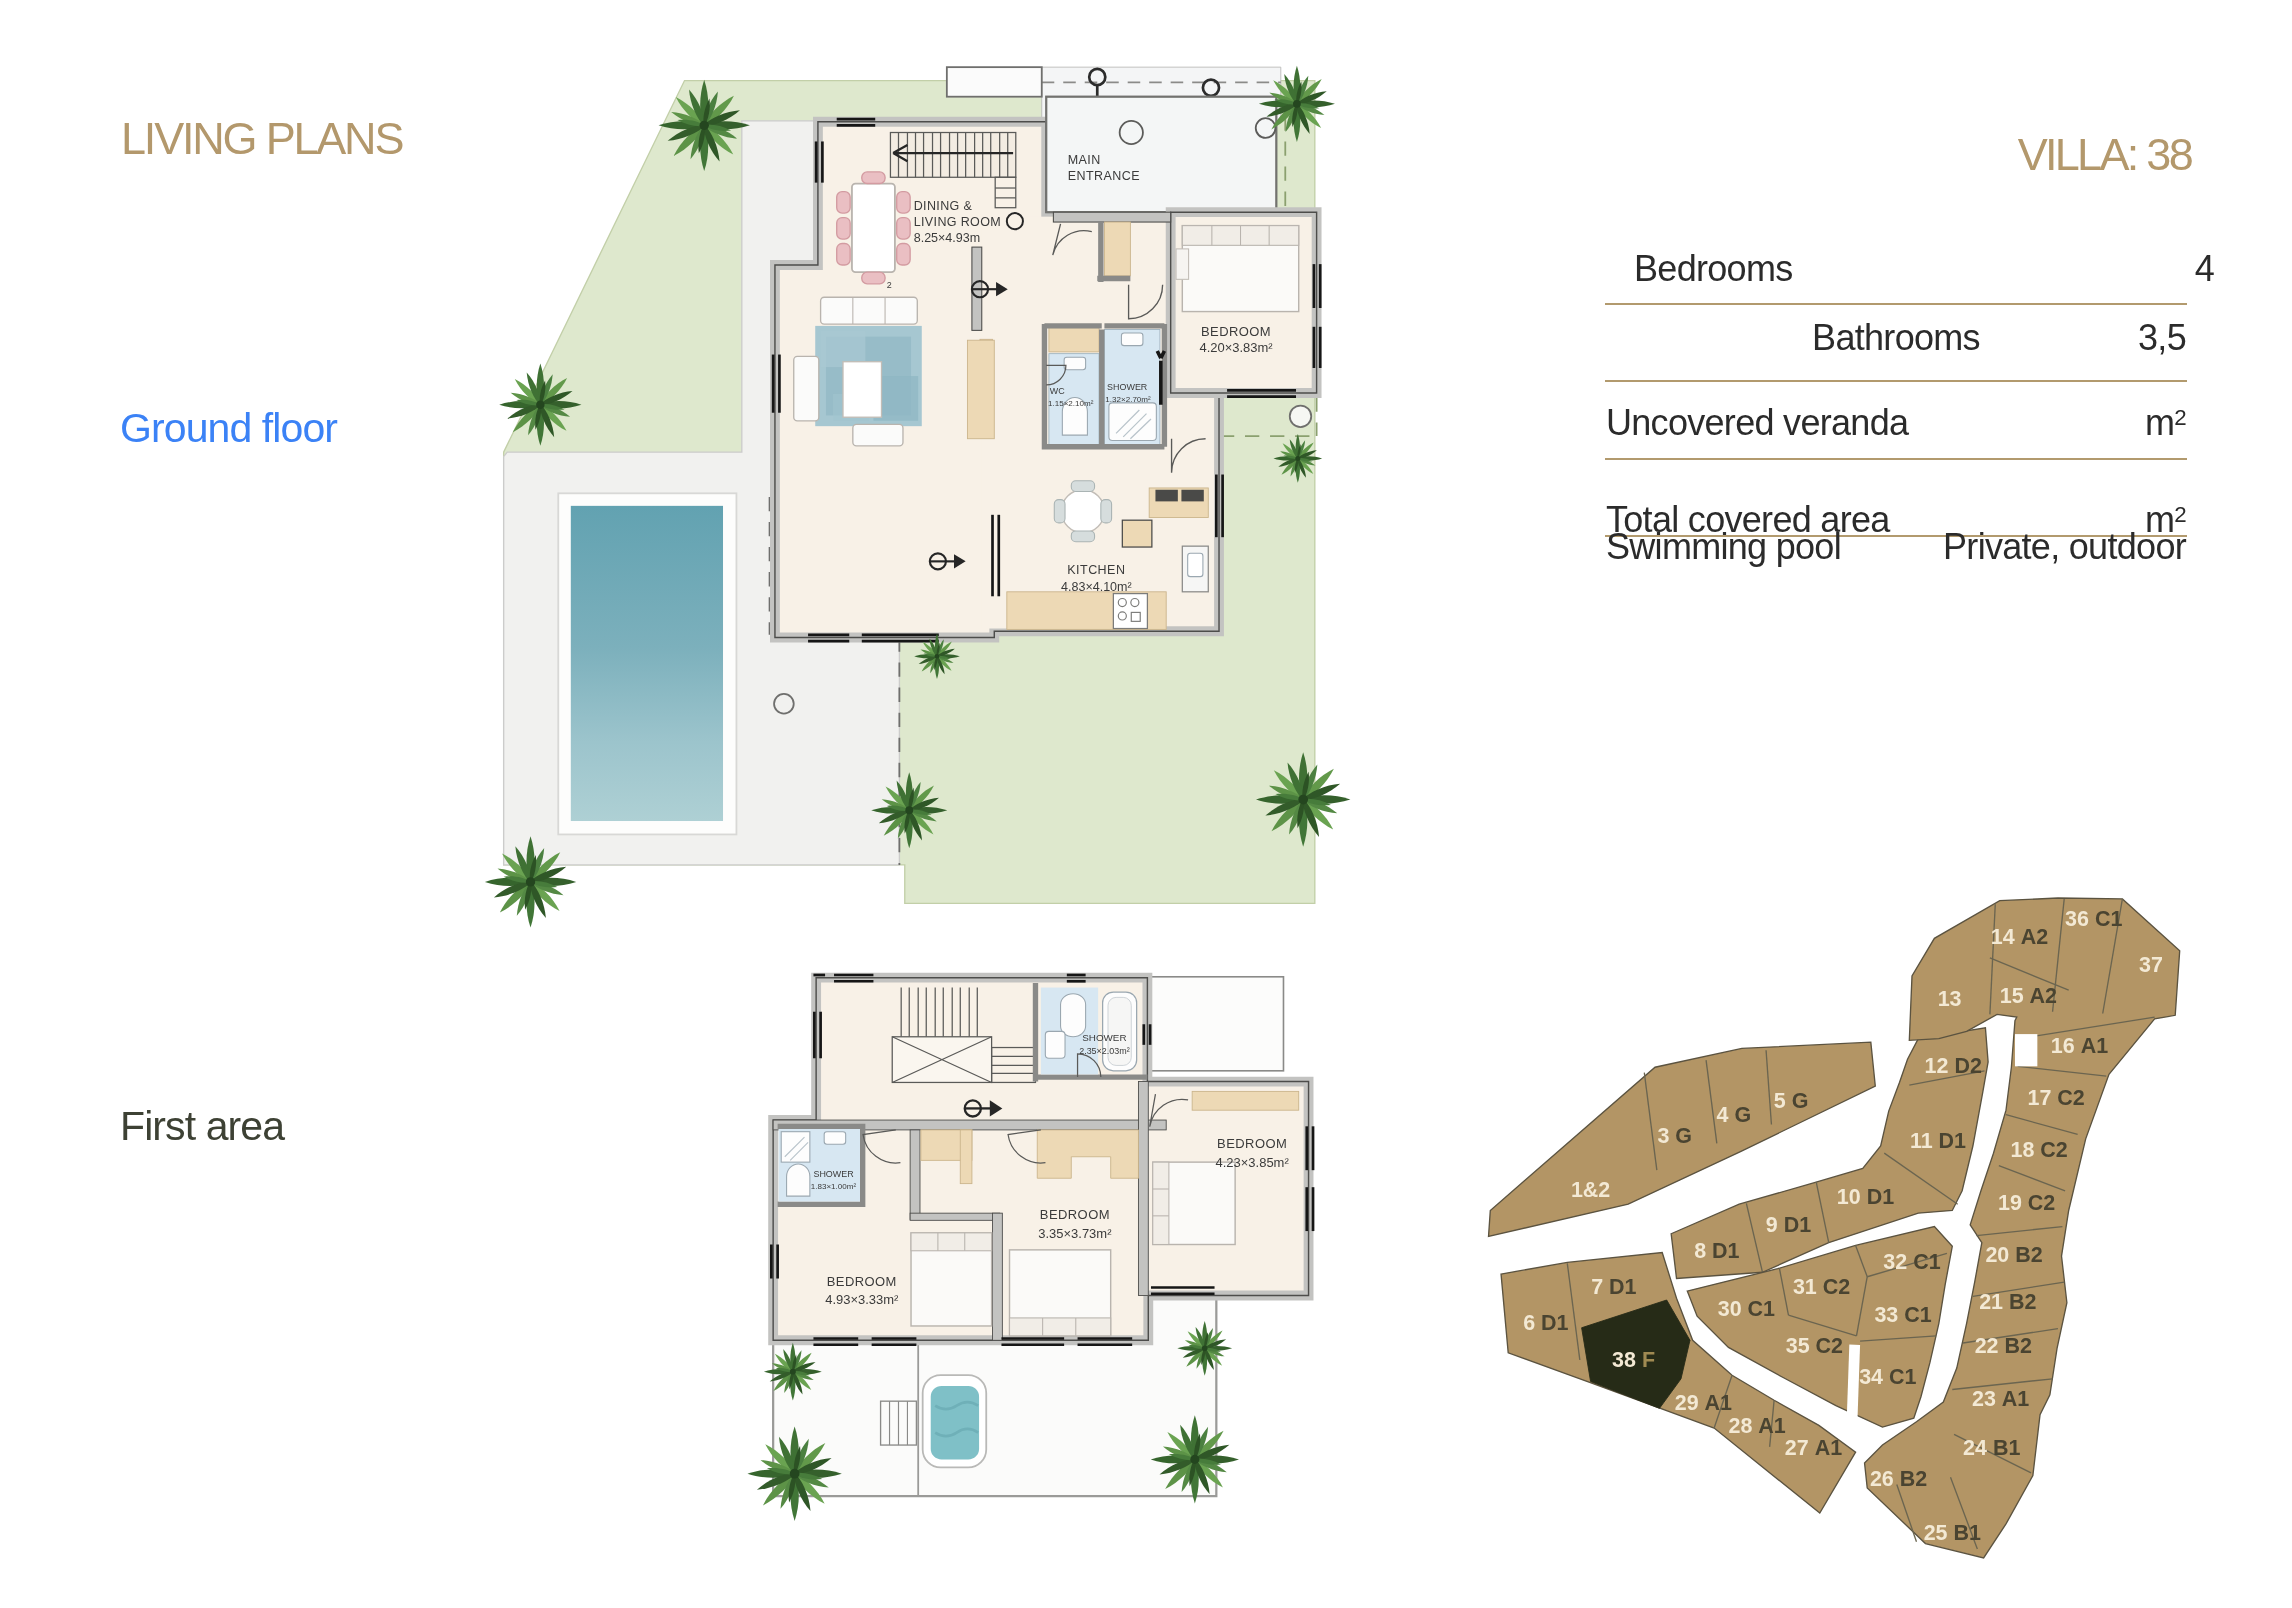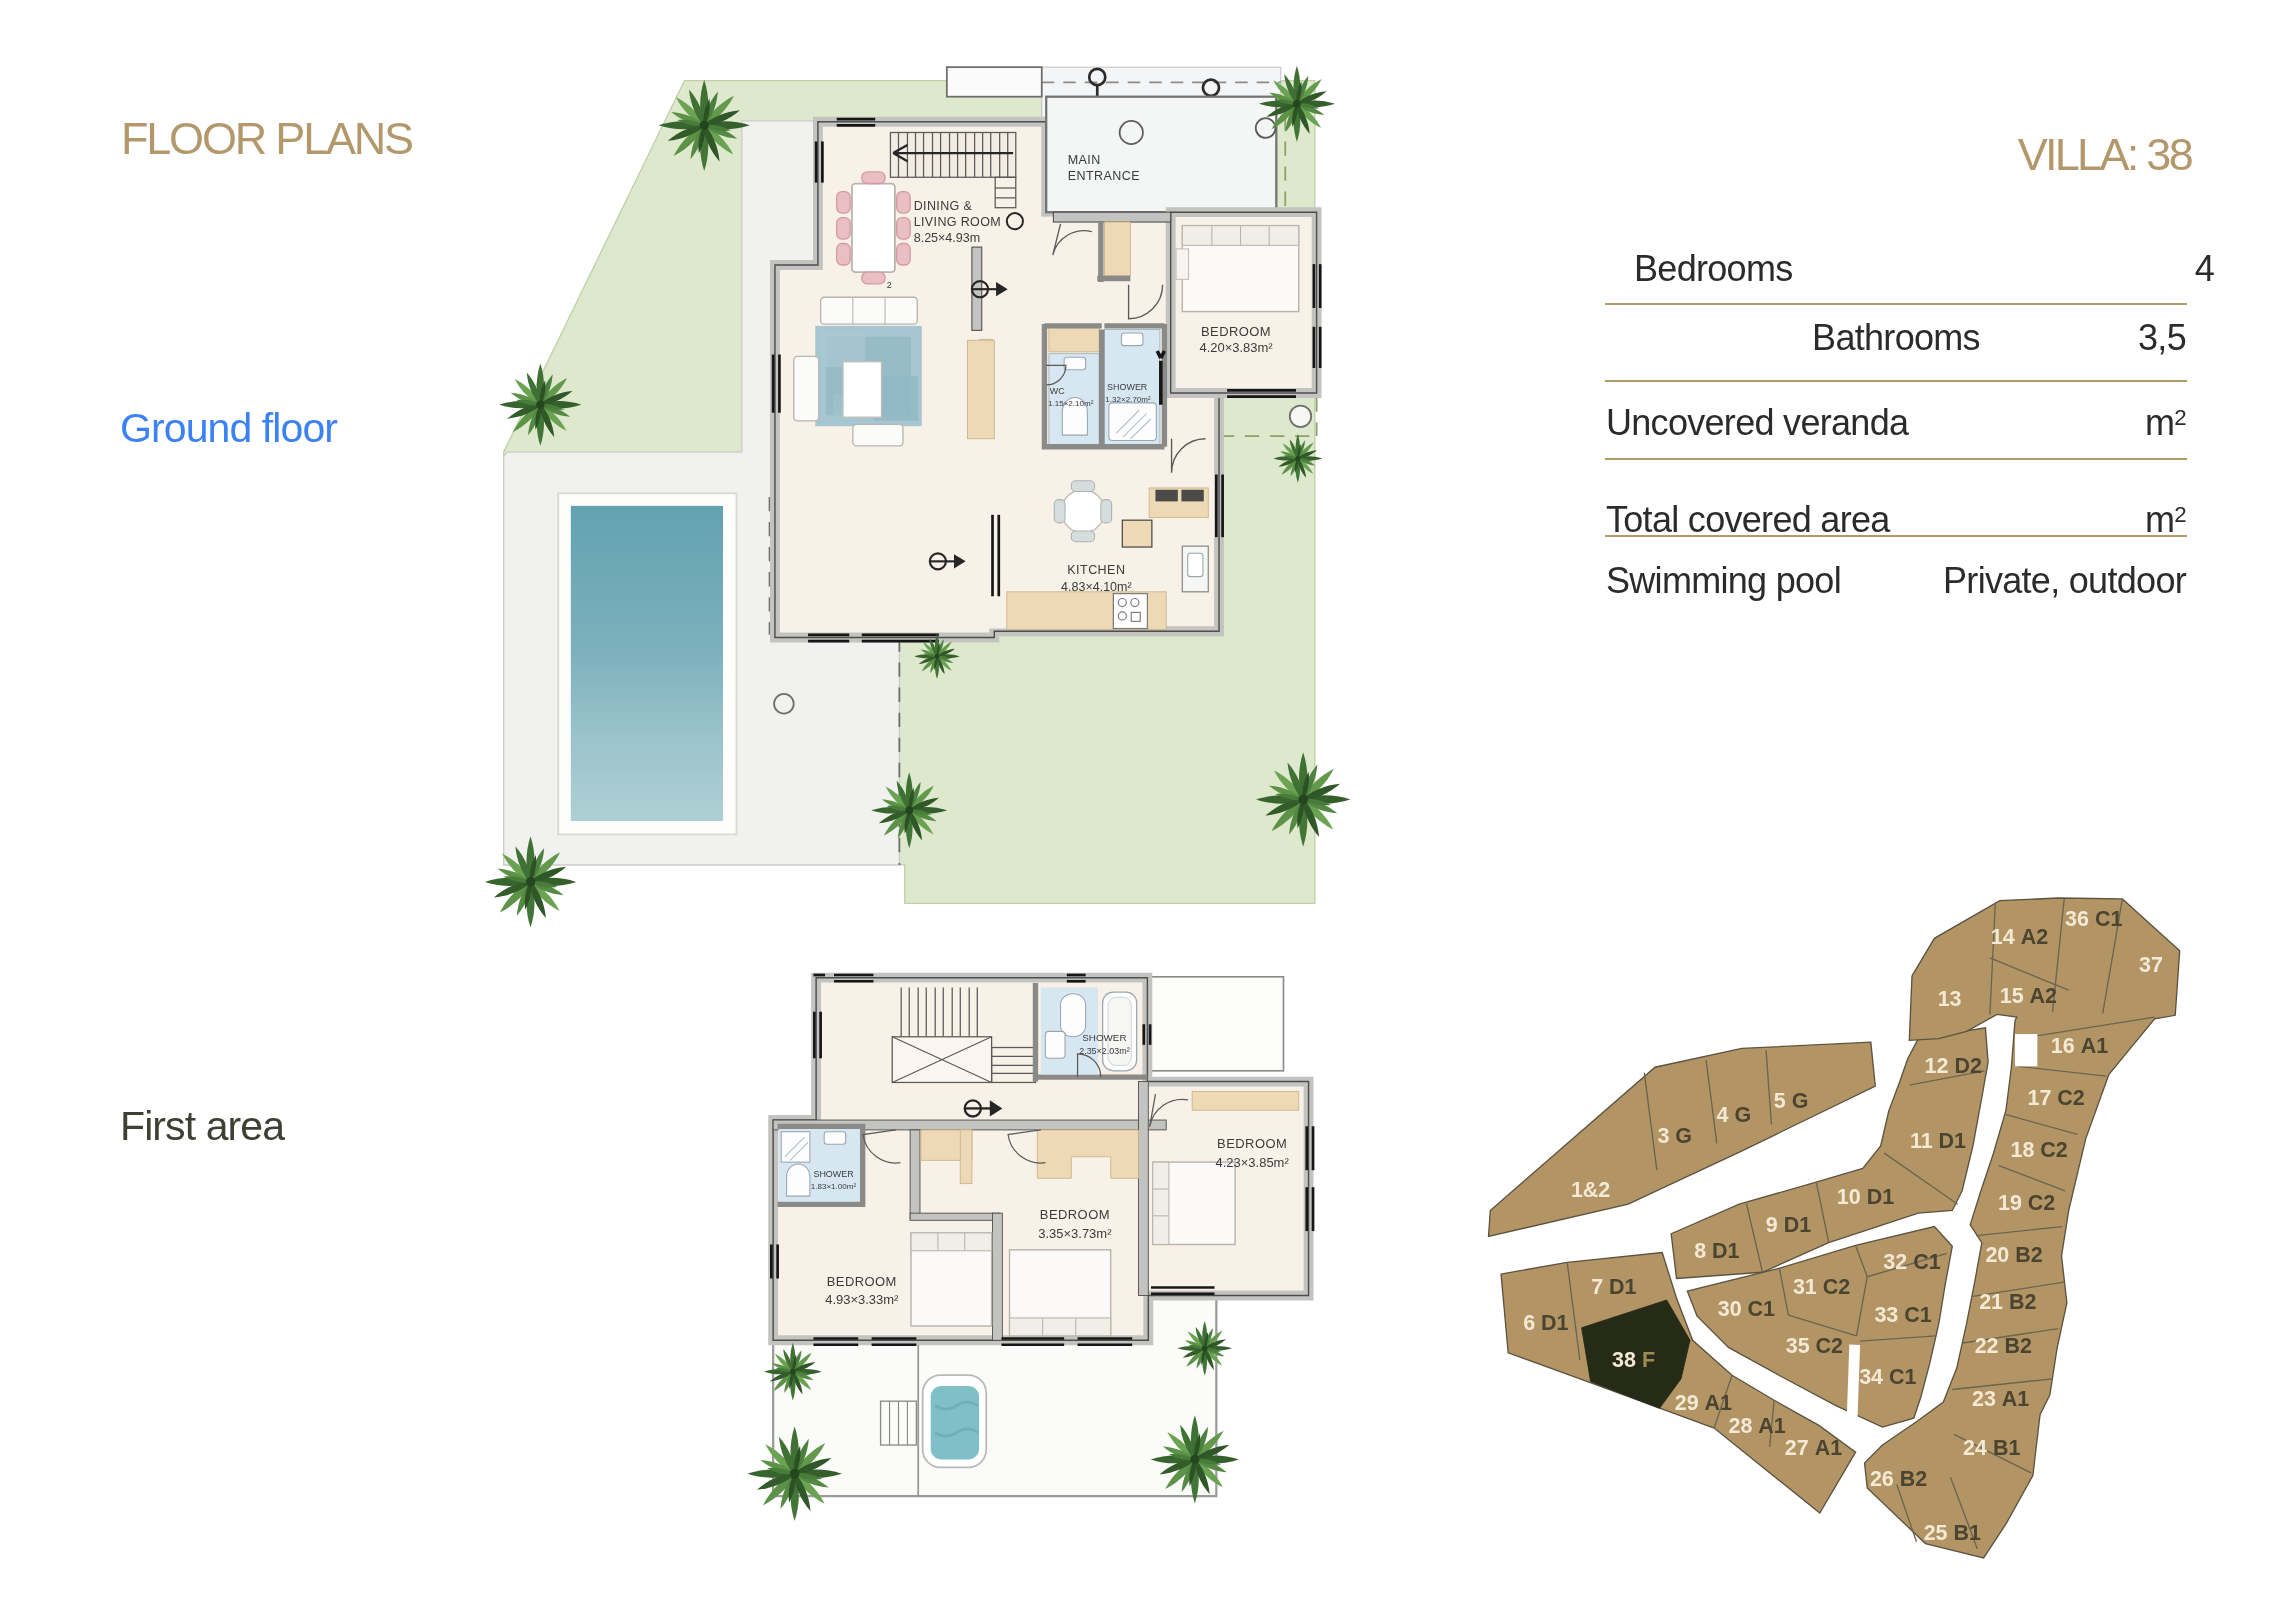--- a/index.html
+++ b/index.html
@@ -12,41 +12,41 @@
   #gfloor{left:120px;top:408px;font-size:41px;color:#3b82f6;letter-spacing:-0.9px;line-height:1;}
   #ffloor{left:120px;top:1106px;font-size:41px;color:#3d4134;letter-spacing:-0.9px;line-height:1;}
   .trow{position:absolute;left:1606px;width:580px;font-size:36px;color:#2b2b2b;letter-spacing:-0.7px;line-height:1;}
   .trow .val{position:absolute;right:0;top:0;}
   .rule{position:absolute;left:1605px;width:582px;height:0;border-top:2.2px solid #b29a6e;}
   sup{font-size:62%;vertical-align:baseline;position:relative;top:-0.45em;}
 </style>
 </head>
 <body>
 
-<div class="abs gold" id="title">FLOOR PLANS</div>
+<div class="abs gold" id="title">LIVING PLANS</div>
 
 <div class="abs gold" id="villa">VILLA: 38</div>
 
 <div class="abs" id="gfloor">Ground floor</div>
 
 <div class="abs" id="ffloor">First area</div>
 
 <div class="trow" style="top:251px;margin-left:28px;">Bedrooms<span class="val">4</span></div>
 <div class="rule" style="top:303px;"></div>
 
 <div class="trow" style="top:320px;text-align:center;">Bathrooms<span class="val">3,5</span></div>
 <div class="rule" style="top:380px;"></div>
 
 <div class="trow" style="top:405px;">Uncovered veranda<span class="val">m<sup>2</sup></span></div>
 <div class="rule" style="top:458px;"></div>
 
 <div class="trow" style="top:502px;">Total covered area<span class="val">m<sup>2</sup></span></div>
 <div class="rule" style="top:535px;"></div>
 
-<div class="trow" style="top:563px;">Swimming pool<span class="val">Private, outdoor</span></div>
+<div class="trow" style="top:529px;">Swimming pool<span class="val">Private, outdoor</span></div>
 
 <svg class="abs" style="left:0;top:0;" width="2293" height="1608" viewBox="0 0 2560 1796">
 <defs>
 <linearGradient id="pool" x1="0" y1="0" x2="0" y2="1">
   <stop offset="0" stop-color="#62a2b1"></stop>
   <stop offset="0.45" stop-color="#7cb0bc"></stop>
   <stop offset="0.75" stop-color="#9cc4cc"></stop>
   <stop offset="1" stop-color="#aed0d4"></stop>
 </linearGradient>
 <g id="frond">

